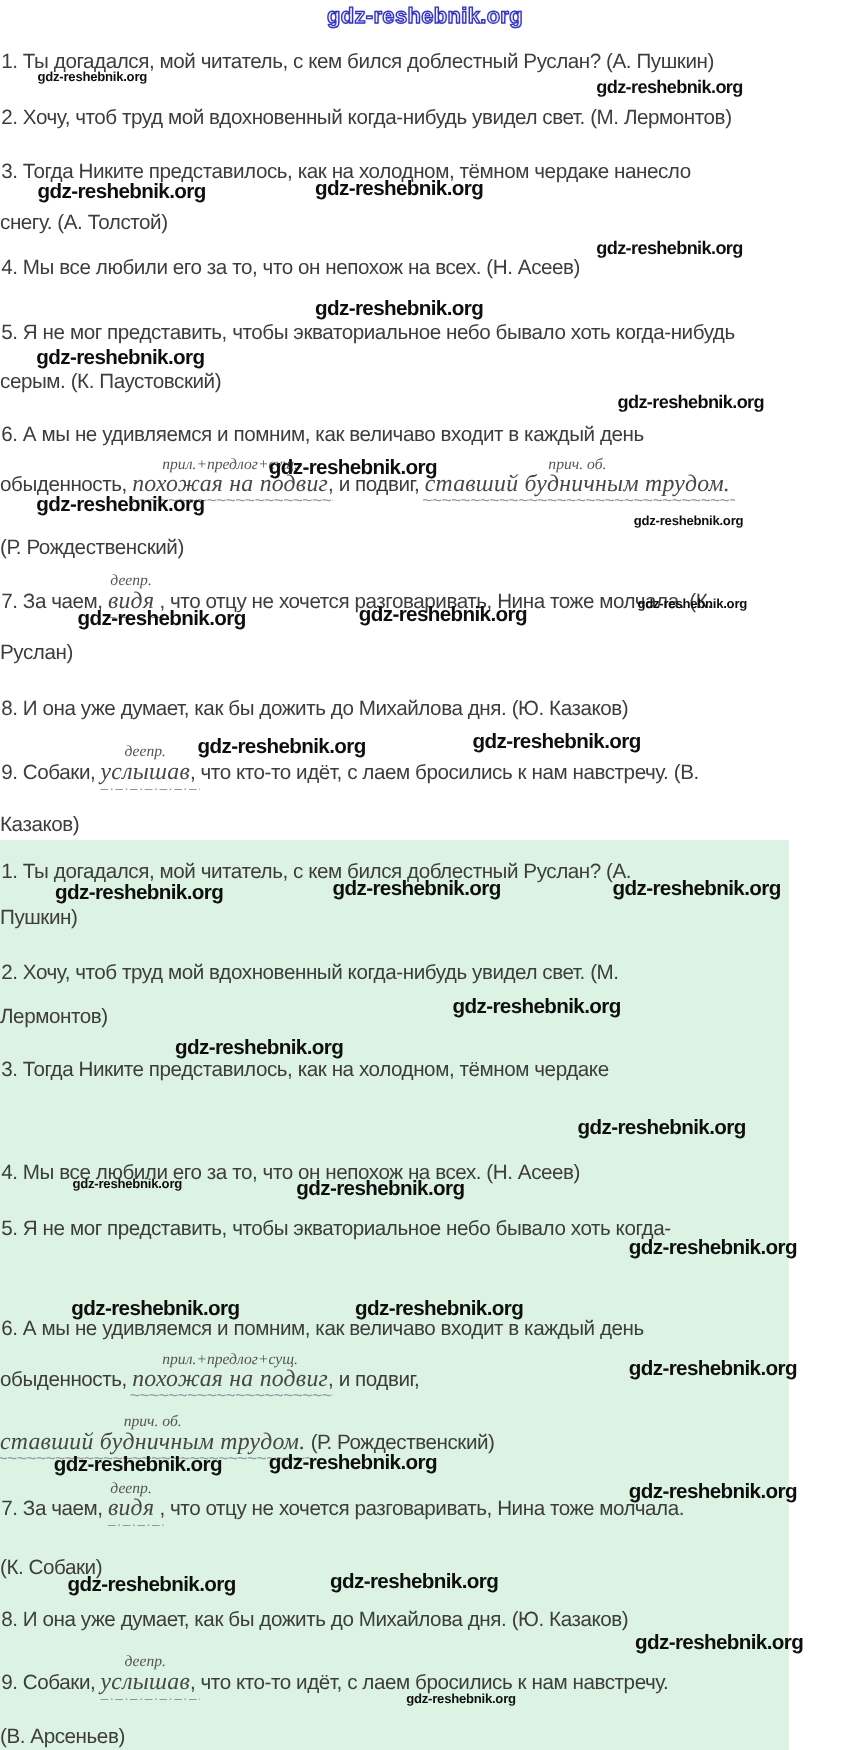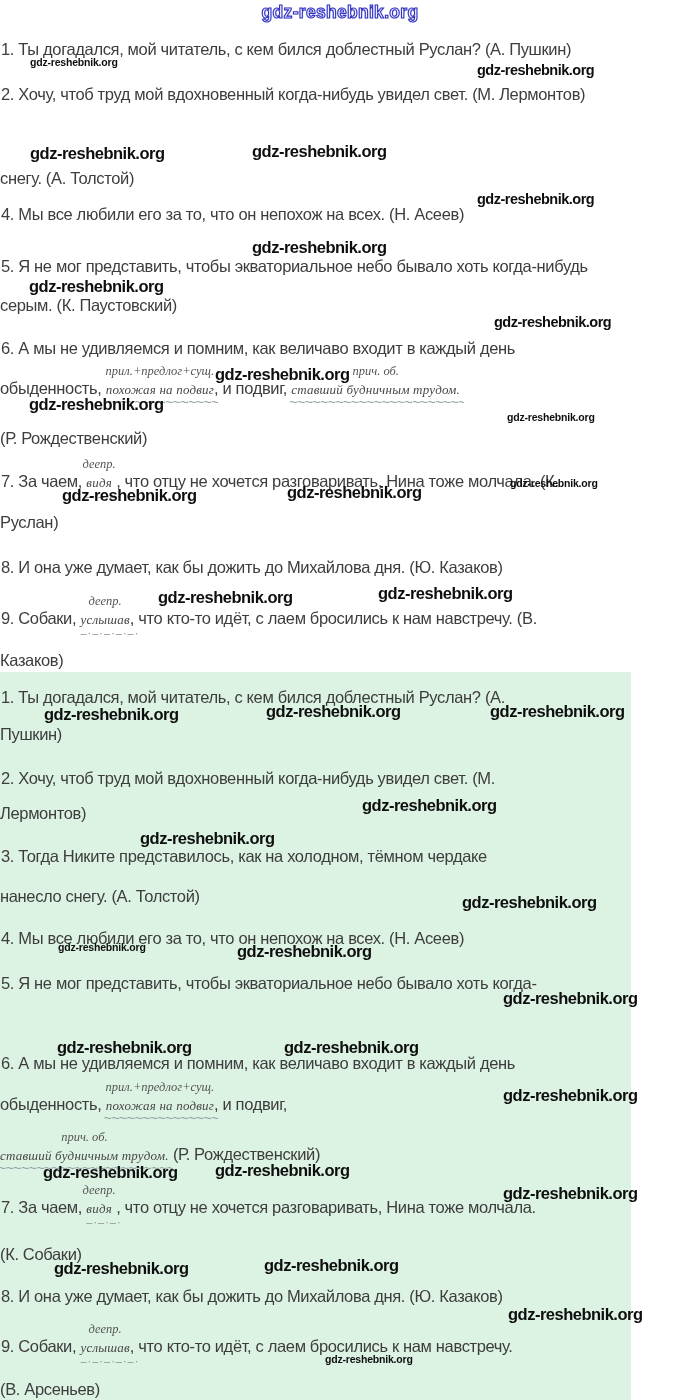--- a/index.html
+++ b/index.html
@@ -20,21 +20,21 @@
   .wm.s15{font-size:14.5px;}
   .wm.s11{font-size:10.5px;letter-spacing:-0.2px;}
 
   .logo{position:absolute;top:2px;left:50%;transform:translateX(-50%);
       font-size:17.5px;font-weight:800;letter-spacing:0.3px;
       color:rgba(255,255,255,0.92);
       -webkit-text-stroke:1.1px #3434c4;
       text-shadow:0 0 1px #3434c4;}
 
   .ann{position:relative;display:inline-block;}
-  .ph{font-family:"Liberation Serif",serif;font-style:italic;font-size:13px;
+  .ph{font-family:"Liberation Serif",serif;font-style:italic;font-size:19px;
       line-height:20px;color:#474747;letter-spacing:0.2px;}
   .lbl{position:absolute;bottom:100%;left:50%;transform:translateX(-50%);
       margin-bottom:-3px;white-space:nowrap;
       font-family:"Liberation Serif",serif;font-style:italic;
       font-size:12.5px;color:#555;letter-spacing:0;}
 
   .wavy{position:absolute;top:100%;left:-2px;right:-4px;height:12px;
       overflow:hidden;color:#8d9da2;font-size:14px;line-height:9px;
       letter-spacing:-0.5px;margin-top:-2px;}
   .wavy::before{content:"~~~~~~~~~~~~~~~~~~~~~~~~~~~~~~~~~~~~~~~~~~~~~~~~~~~~~~~~";}
@@ -52,20 +52,21 @@
   <div class="green-block"></div>
 
   <div class="logo">gdz-reshebnik.org</div>
 
   <div class="ln" style="left:1px;top:39px">1. Ты догадался, мой читатель, с кем бился доблестный Руслан? (А. Пушкин)</div>
   <div class="wm s11" style="left:30px;top:56px">gdz-reshebnik.org</div>
   <div class="wm s15" style="left:477px;top:62px">gdz-reshebnik.org</div>
 
   <div class="ln" style="left:1px;top:84px">2. Хочу, чтоб труд мой вдохновенный когда-нибудь увидел свет. (М. Лермонтов)</div>
 
+  <div class="ln" style="left:1px;top:127px">3. Тогда Никите представилось, как на холодном, тёмном чердаке нанесло</div>
   <div class="wm s17" style="left:30px;top:144px">gdz-reshebnik.org</div>
   <div class="wm s17" style="left:252px;top:142px">gdz-reshebnik.org</div>
   <div class="ln" style="left:0px;top:168px">снегу. (А. Толстой)</div>
 
   <div class="wm s15" style="left:477px;top:191px">gdz-reshebnik.org</div>
   <div class="ln" style="left:1px;top:204px">4. Мы все любили его за то, что он непохож на всех. (Н. Асеев)</div>
   <div class="wm s17" style="left:252px;top:238px">gdz-reshebnik.org</div>
 
   <div class="ln" style="left:1px;top:256px">5. Я не мог представить, чтобы экваториальное небо бывало хоть когда-нибудь</div>
   <div class="wm s17" style="left:29px;top:277px">gdz-reshebnik.org</div>
@@ -103,21 +104,20 @@
   <div class="wm s17" style="left:266px;top:702px">gdz-reshebnik.org</div>
   <div class="wm s17" style="left:490px;top:702px">gdz-reshebnik.org</div>
   <div class="ln" style="left:0px;top:724px">Пушкин)</div>
 
   <div class="ln" style="left:1px;top:768px">2. Хочу, чтоб труд мой вдохновенный когда-нибудь увидел свет. (М.</div>
   <div class="wm s17" style="left:362px;top:796px">gdz-reshebnik.org</div>
   <div class="ln" style="left:0px;top:803px">Лермонтов)</div>
   <div class="wm s17" style="left:140px;top:829px">gdz-reshebnik.org</div>
 
   <div class="ln" style="left:1px;top:846px">3. Тогда Никите представилось, как на холодном, тёмном чердаке</div>
-  <div class="ln" style="left:0px;top:886px">нанесло снегу. (А. Толстой)</div>
   <div class="wm s17" style="left:462px;top:893px">gdz-reshebnik.org</div>
 
   <div class="ln" style="left:1px;top:928px">4. Мы все любили его за то, что он непохож на всех. (Н. Асеев)</div>
   <div class="wm s11" style="left:58px;top:941px">gdz-reshebnik.org</div>
   <div class="wm s17" style="left:237px;top:942px">gdz-reshebnik.org</div>
 
   <div class="ln" style="left:1px;top:973px">5. Я не мог представить, чтобы экваториальное небо бывало хоть когда-</div>
   <div class="wm s17" style="left:503px;top:989px">gdz-reshebnik.org</div>
   <div class="wm s17" style="left:57px;top:1038px">gdz-reshebnik.org</div>
   <div class="wm s17" style="left:284px;top:1038px">gdz-reshebnik.org</div>

